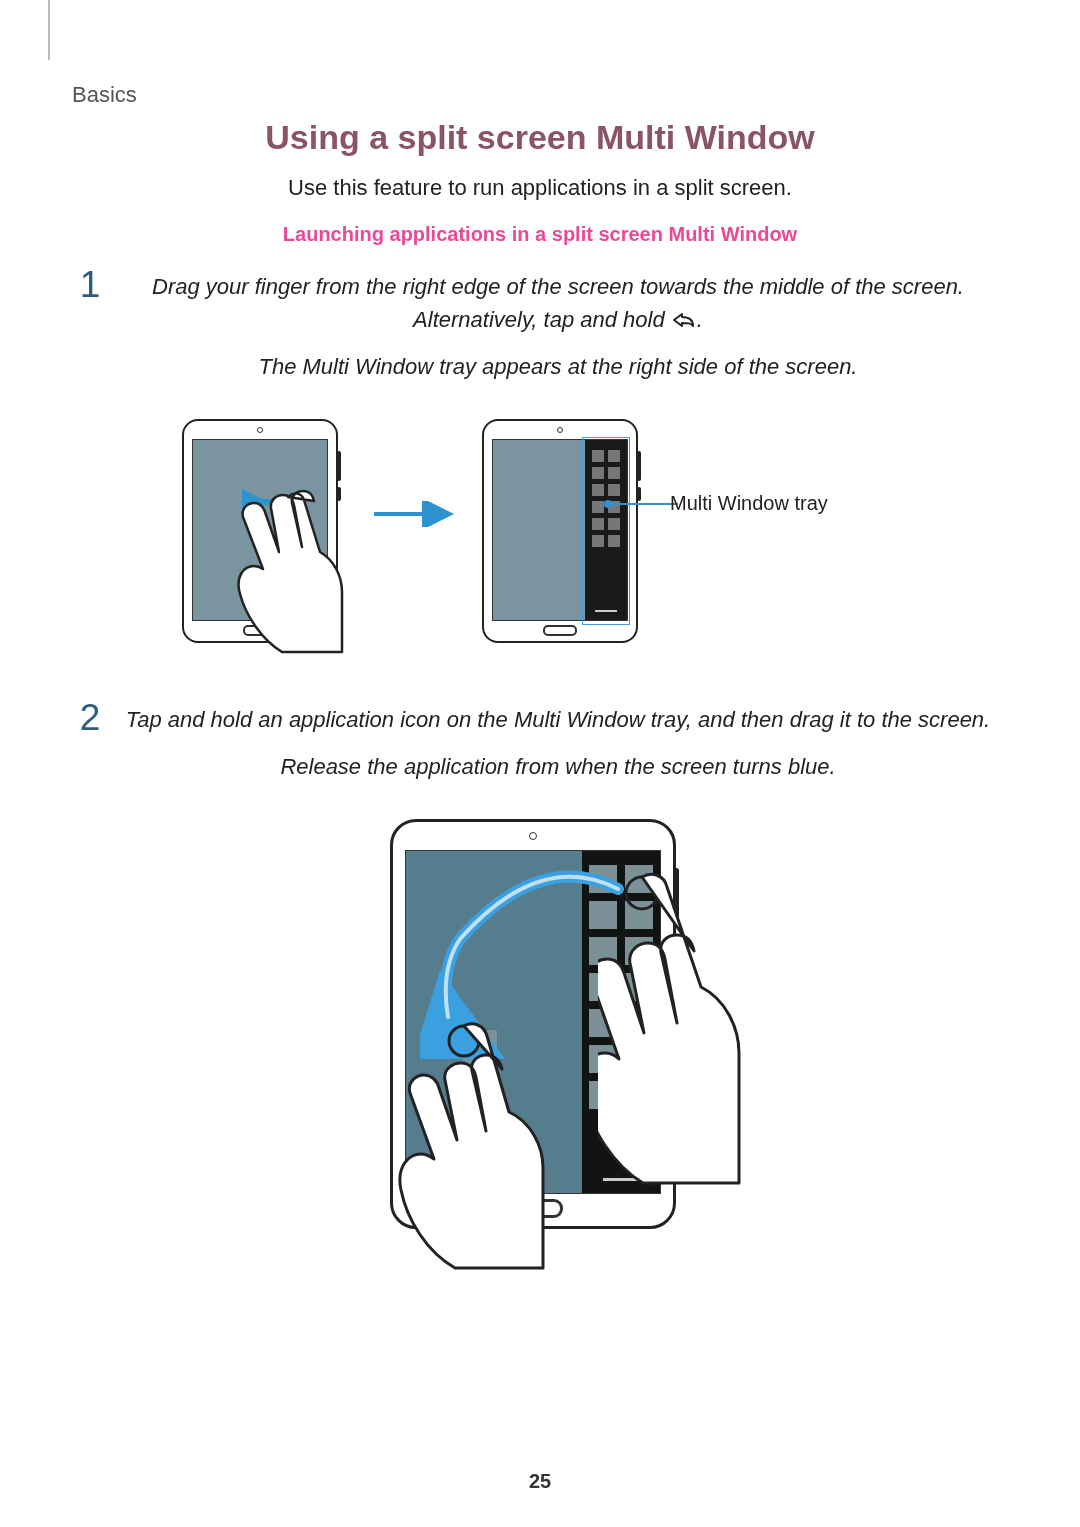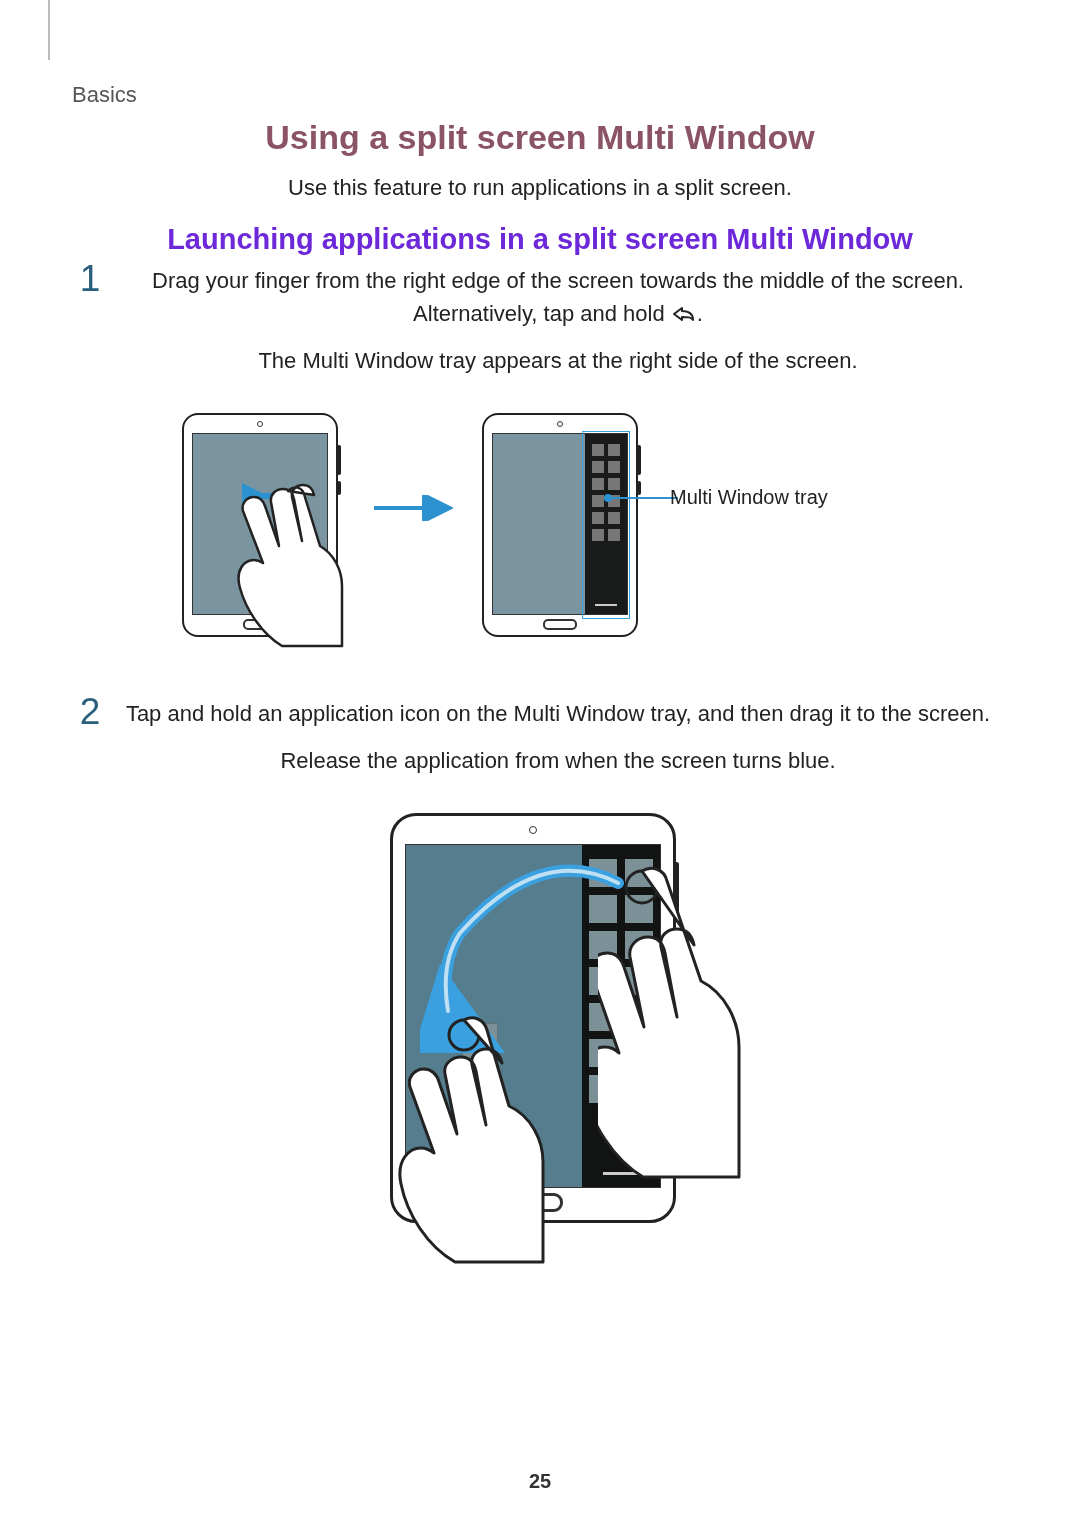--- a/index.html
+++ b/index.html
@@ -43,43 +43,44 @@
     margin-top: 18px;
     margin-bottom: 18px;
   }
   .intro {
     font-size: 22px;
     color: #222;
     margin-bottom: 12px;
   }
   .h2 {
     font-weight: 700;
-    font-size: 29px;
-    color: #6d28d9;
+    font-size: 20px;
+    color: #ec4899;
     margin-top: 22px;
-    margin-bottom: 8px;
+    margin-bottom: 24px;
   }
   .step {
     display: flex;
     align-items: flex-start;
     margin-bottom: 8px;
   }
   .step-num {
     font-size: 37px;
     font-weight: 400;
     color: #2a5e7d;
     width: 36px;
     line-height: 1;
     margin-top: -4px;
     font-family: "Segoe UI Light", "Segoe UI", Arial, sans-serif;
   }
   .step-body {
     flex: 1;
     font-size: 22px;
     line-height: 1.5;
+    font-style: italic;
   }
   .step-body p { margin: 0 0 14px 0; }
   .inline-icon svg { vertical-align: -4px; }
   .figure-row {
     position: relative;
     height: 250px;
     margin: 22px 0 34px 0;
   }
   .phone-small {
     position: absolute;

